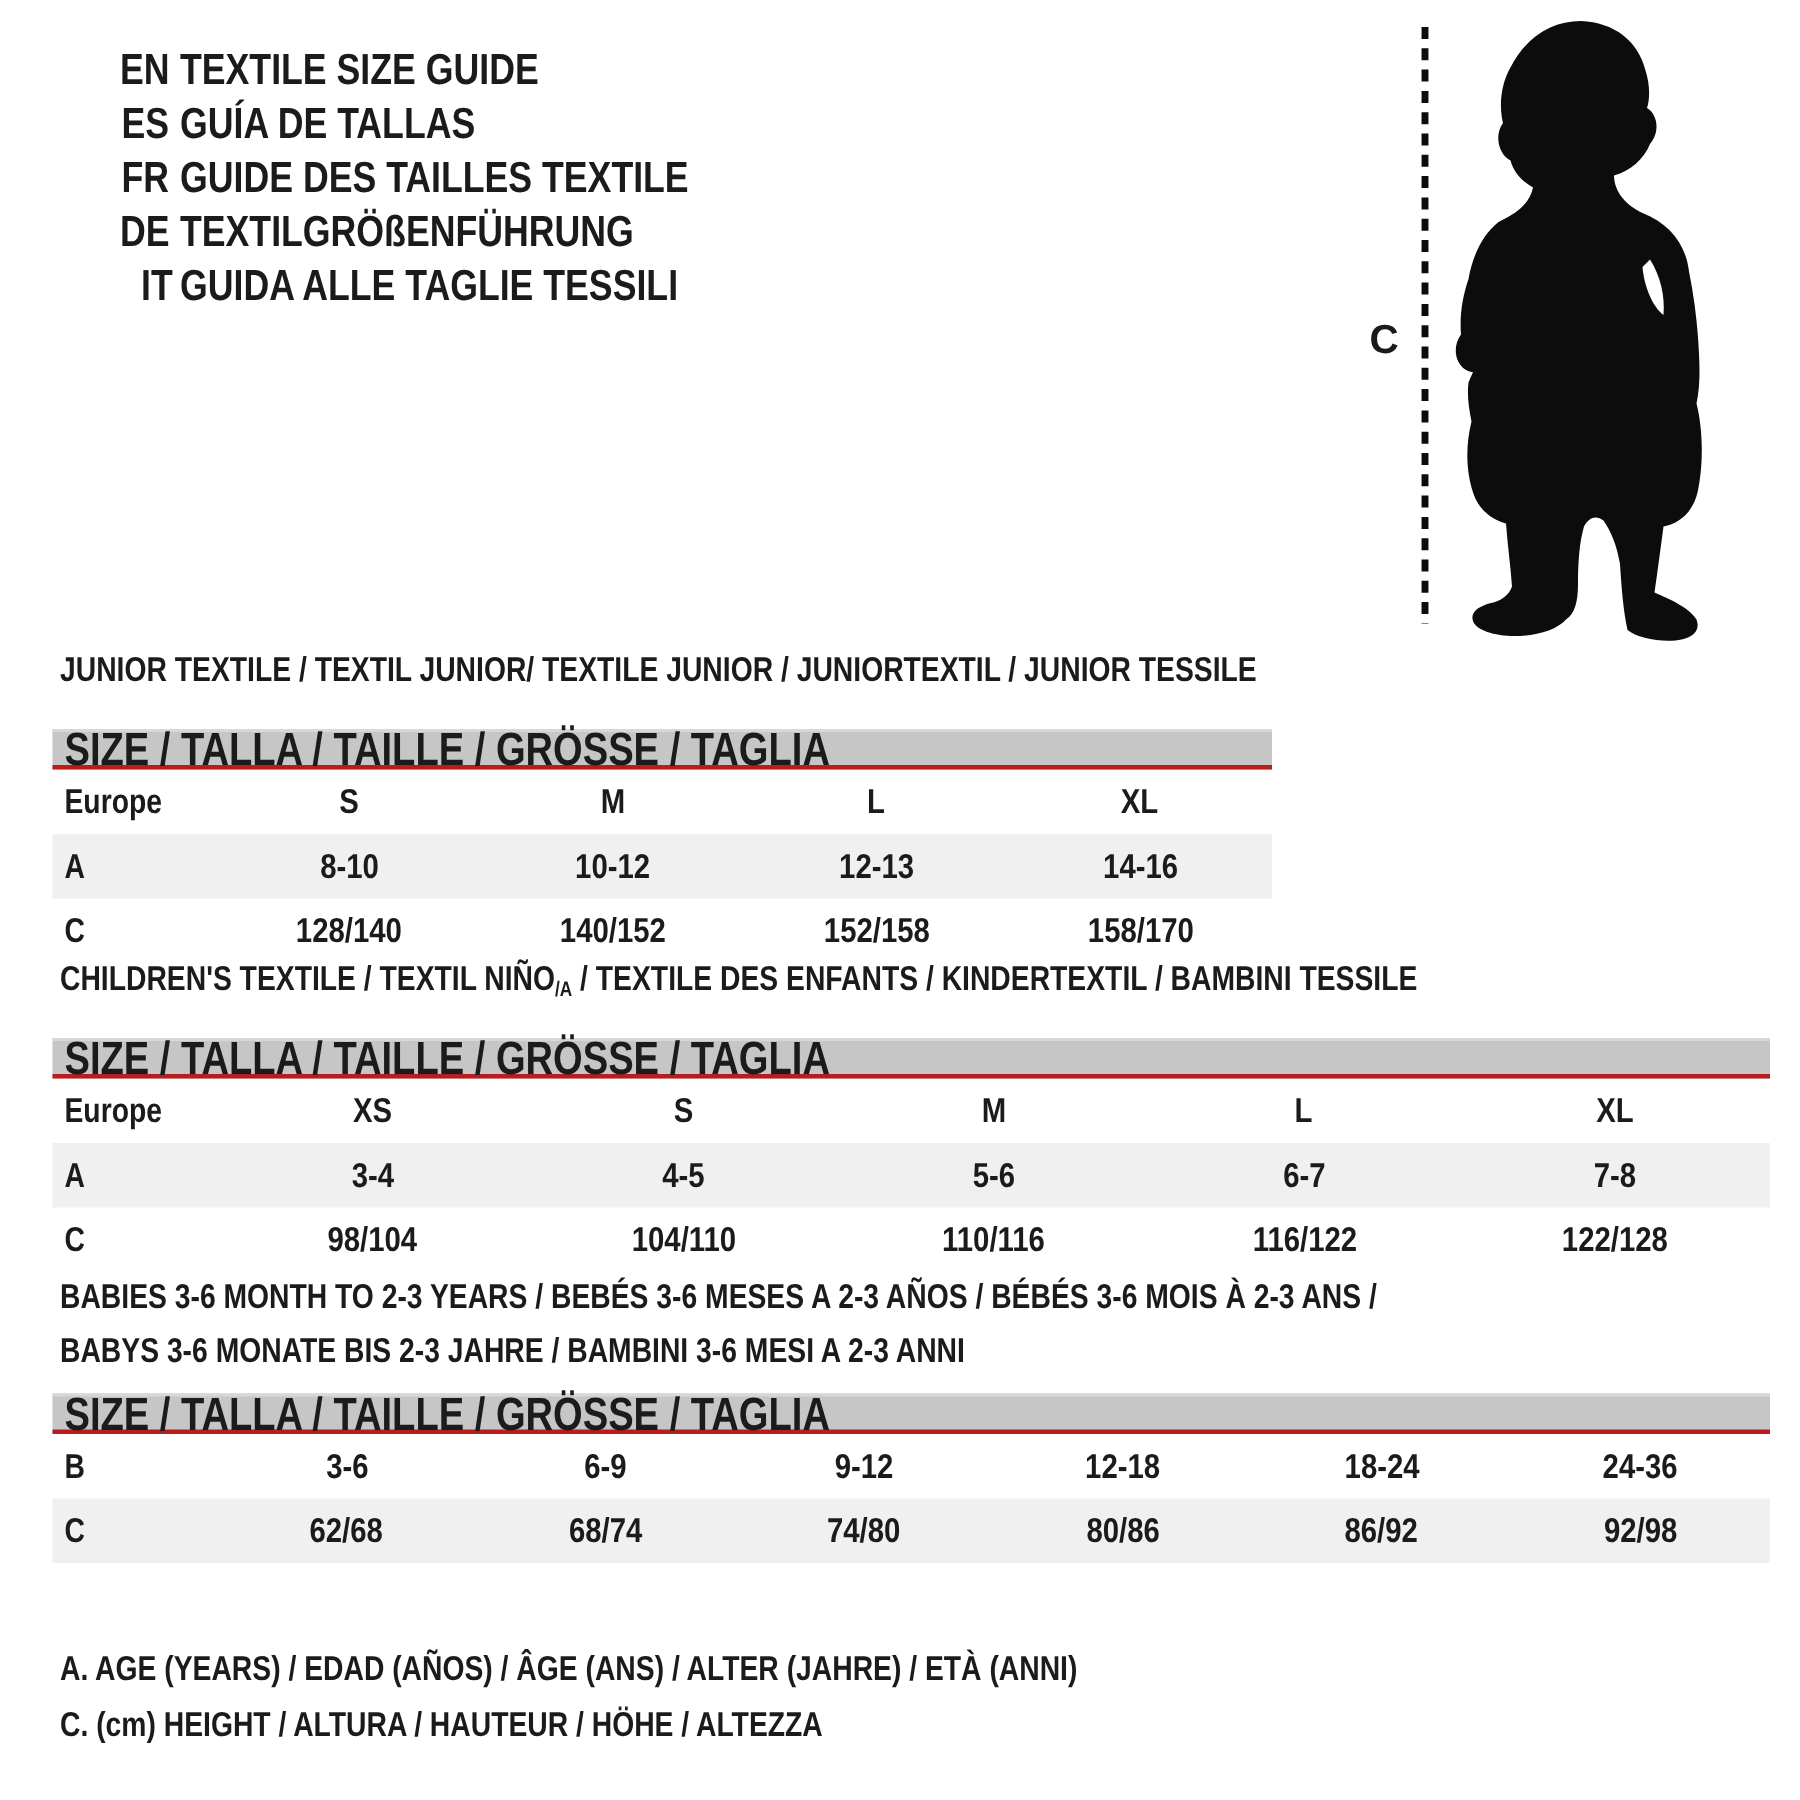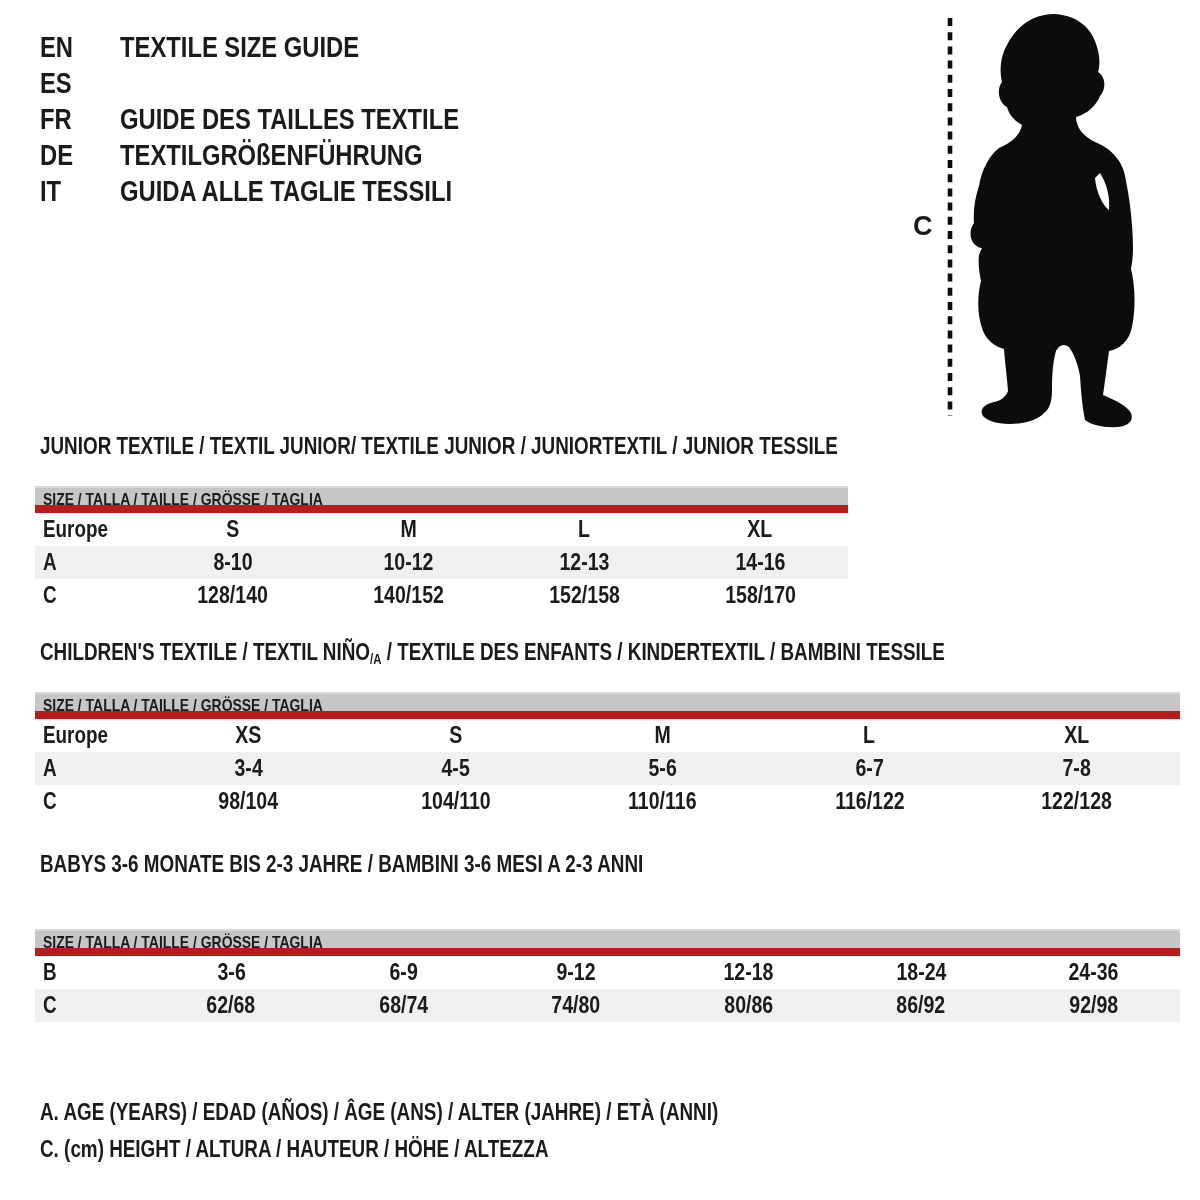--- a/index.html
+++ b/index.html
@@ -11,41 +11,41 @@
     -webkit-font-smoothing:antialiased;
   }
   .abs { position:absolute; }
 
   
   .cl { display:inline-block; transform:scaleX(0.82); transform-origin:0 50%; white-space:nowrap; }
   .cc { display:inline-block; transform:scaleX(0.85); transform-origin:50% 50%; white-space:nowrap; }
 
   
   .langs { left:40px; top:29px; }
-  .lang-row { display:flex; height:36px; line-height:36px; font-size:29px; }
+  .lang-row { display:flex; height:36px; line-height:36px; font-size:29px;text-align:right; }
   .lang-code { width:80px; }
   .lang-title { }
 
   
   .figure-svg { left:900px; top:12px; width:260px; height:418px; }
   .c-label { left:913px; top:213px; font-size:27px; line-height:27px; }
 
   
   .heading { font-size:23px; line-height:24px;text-decoration:underline; }
   .heading .sub { font-size:14px; vertical-align:-4px; }
   .heading-2line { line-height:36px; }
 
   
   .tbl { position:absolute; }
   .bar {
     height:27px; line-height:23px; padding-left:8px;
-    background:#c6c6c6; border-top:2px solid #d8d8d8; border-bottom:8px solid #b91c1c;
-    font-size:17px;
+    background:#c6c6c6; border-top:2px solid #d8d8d8; border-bottom:3px solid #b91c1c;
+    font-size:31px;
   }
-  .row { display:grid; height:33px; align-items:center; font-size:23px; }
+  .row { display:grid; height:43px; align-items:center; font-size:23px; }
   .row.shaded { background:#f0f0f0; }
   .cols4 { grid-template-columns:110px repeat(4,1fr); }
   .cols5 { grid-template-columns:110px repeat(5,1fr); }
   .cols6 { grid-template-columns:110px repeat(6,1fr); }
   .cell  { text-align:center; }
   .cell.lbl { text-align:left; padding-left:8px; }
 
   
   .footnotes { left:40px; top:1068px;margin-top:26px; }
   .footnote { height:37px; line-height:37px; font-size:23px; }
@@ -56,20 +56,21 @@
 </head>
 <body>
 
 <div class="abs langs">
   <div class="lang-row">
     <span class="lang-code"><span class="cl">EN</span></span>
     <span class="lang-title"><span class="cl">TEXTILE SIZE GUIDE</span></span>
   </div>
   <div class="lang-row">
     <span class="lang-code"><span class="cl">ES</span></span>
+    <span class="lang-title"><span class="cl">GUÍA DE TALLAS</span></span>
   </div>
   <div class="lang-row">
     <span class="lang-code"><span class="cl">FR</span></span>
     <span class="lang-title"><span class="cl">GUIDE DES TAILLES TEXTILE</span></span>
   </div>
   <div class="lang-row">
     <span class="lang-code"><span class="cl">DE</span></span>
     <span class="lang-title"><span class="cl">TEXTILGRÖßENFÜHRUNG</span></span>
   </div>
   <div class="lang-row">
@@ -179,20 +180,21 @@
     <div class="cell lbl"><span class="cl">C</span></div>
     <div class="cell"><span class="cc">98/104</span></div>
     <div class="cell"><span class="cc">104/110</span></div>
     <div class="cell"><span class="cc">110/116</span></div>
     <div class="cell"><span class="cc">116/122</span></div>
     <div class="cell"><span class="cc">122/128</span></div>
   </div>
 </div>
 
 <div class="abs heading heading-2line" style="left:40px; top:846px;">
+  <div><span class="cl">BABIES 3-6 MONTH TO 2-3 YEARS / BEBÉS 3-6 MESES A 2-3 AÑOS / BÉBÉS 3-6 MOIS À 2-3 ANS /</span></div>
   <div><span class="cl">BABYS 3-6 MONATE BIS 2-3 JAHRE / BAMBINI 3-6 MESI A 2-3 ANNI</span></div>
 </div>
 <div class="tbl" style="left:35px; top:929px; width:1145px;">
   <div class="bar"><span class="cl">SIZE / TALLA / TAILLE / GRÖSSE / TAGLIA</span></div>
   <div class="row cols6">
     <div class="cell lbl"><span class="cl">B</span></div>
     <div class="cell"><span class="cc">3-6</span></div>
     <div class="cell"><span class="cc">6-9</span></div>
     <div class="cell"><span class="cc">9-12</span></div>
     <div class="cell"><span class="cc">12-18</span></div>

